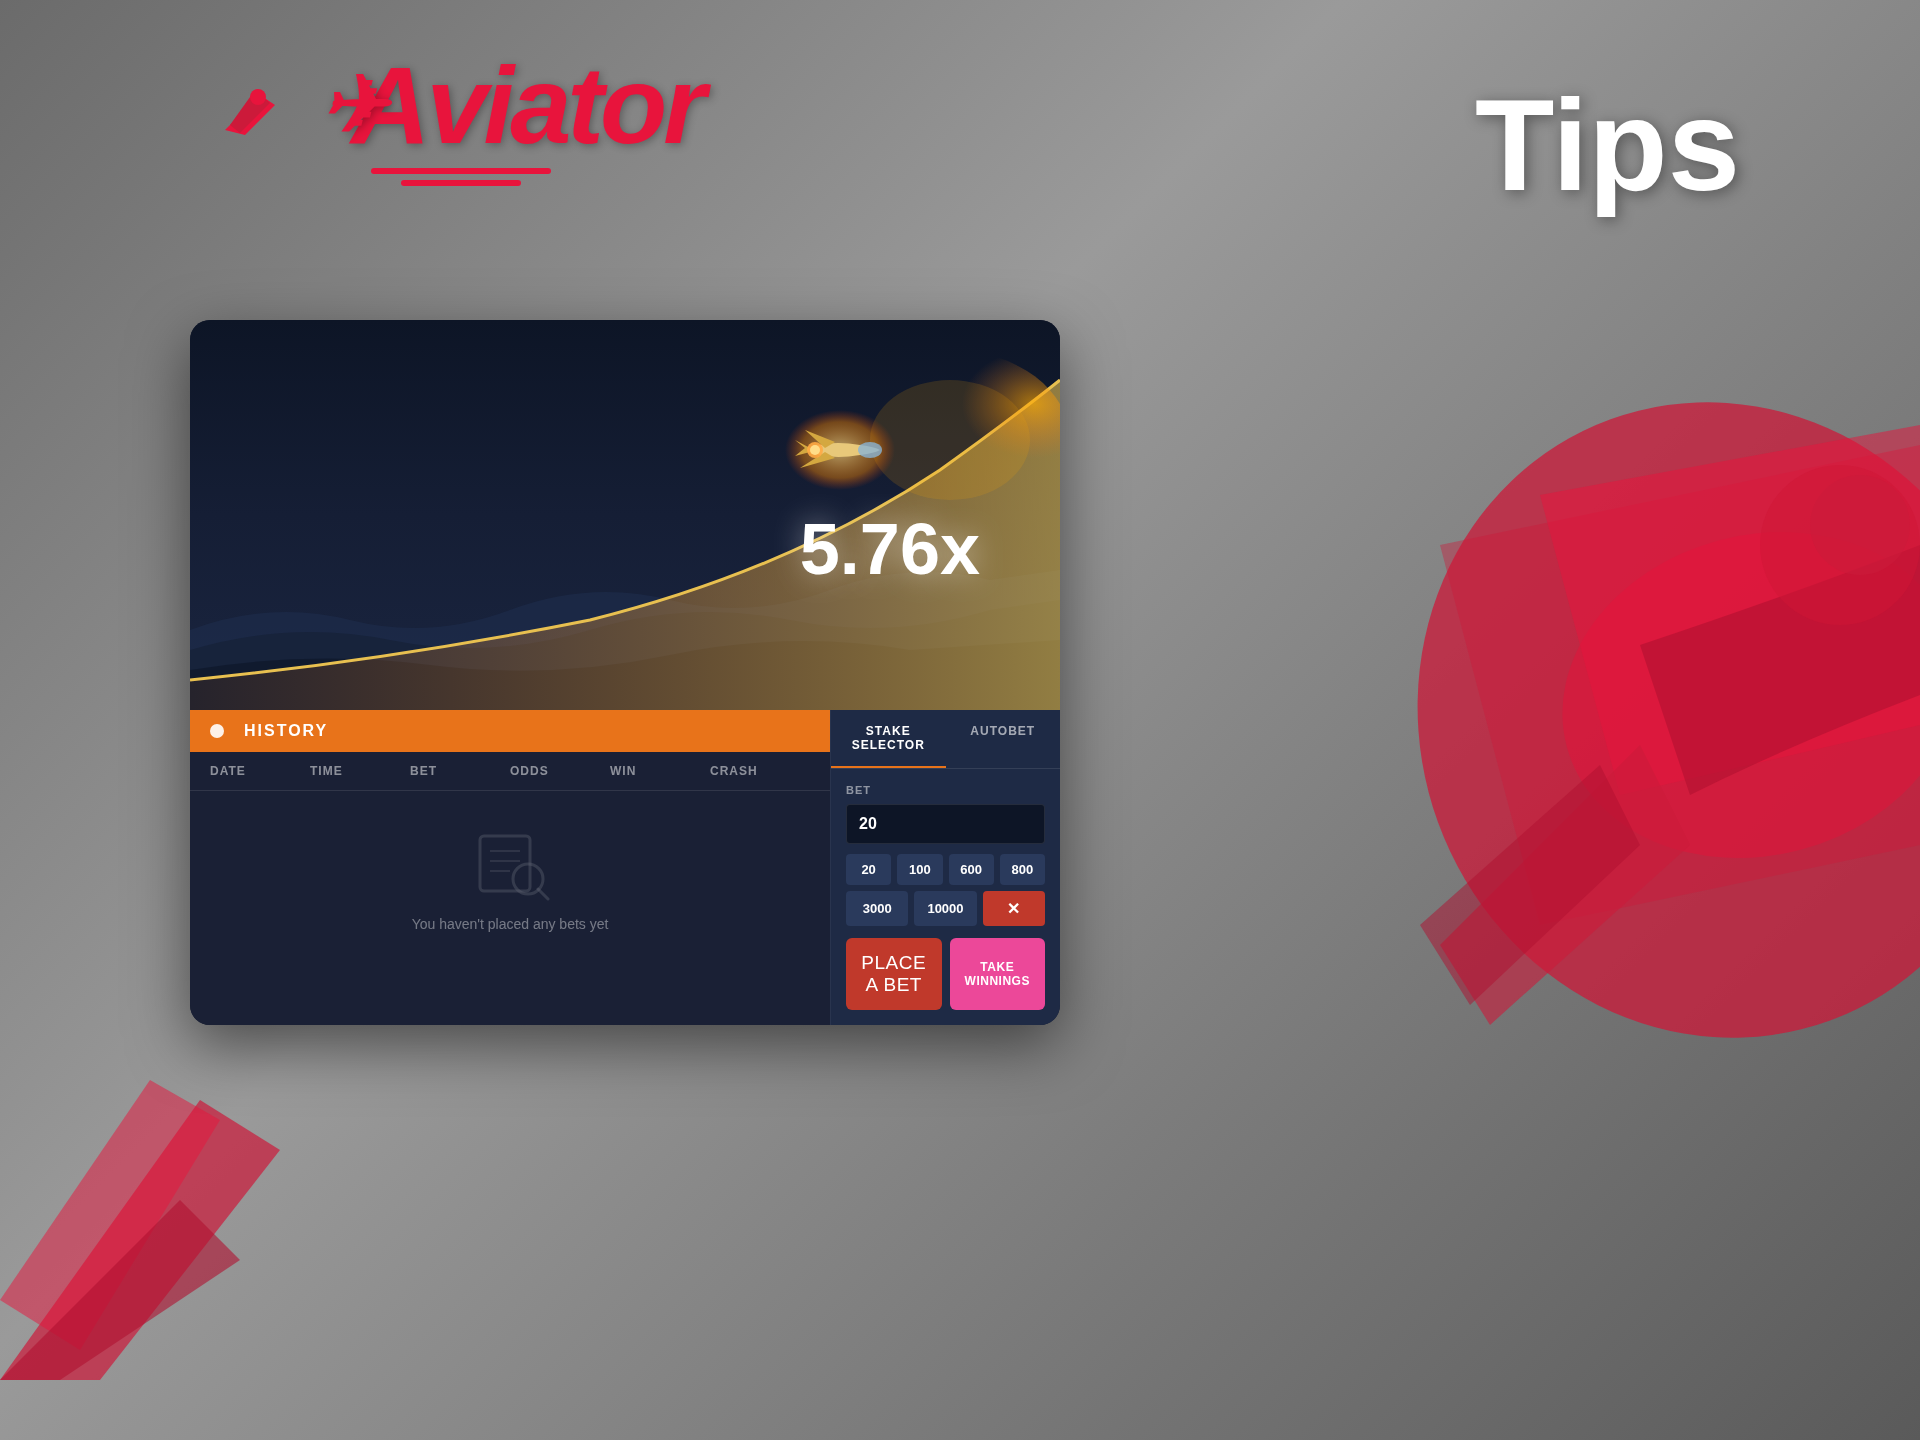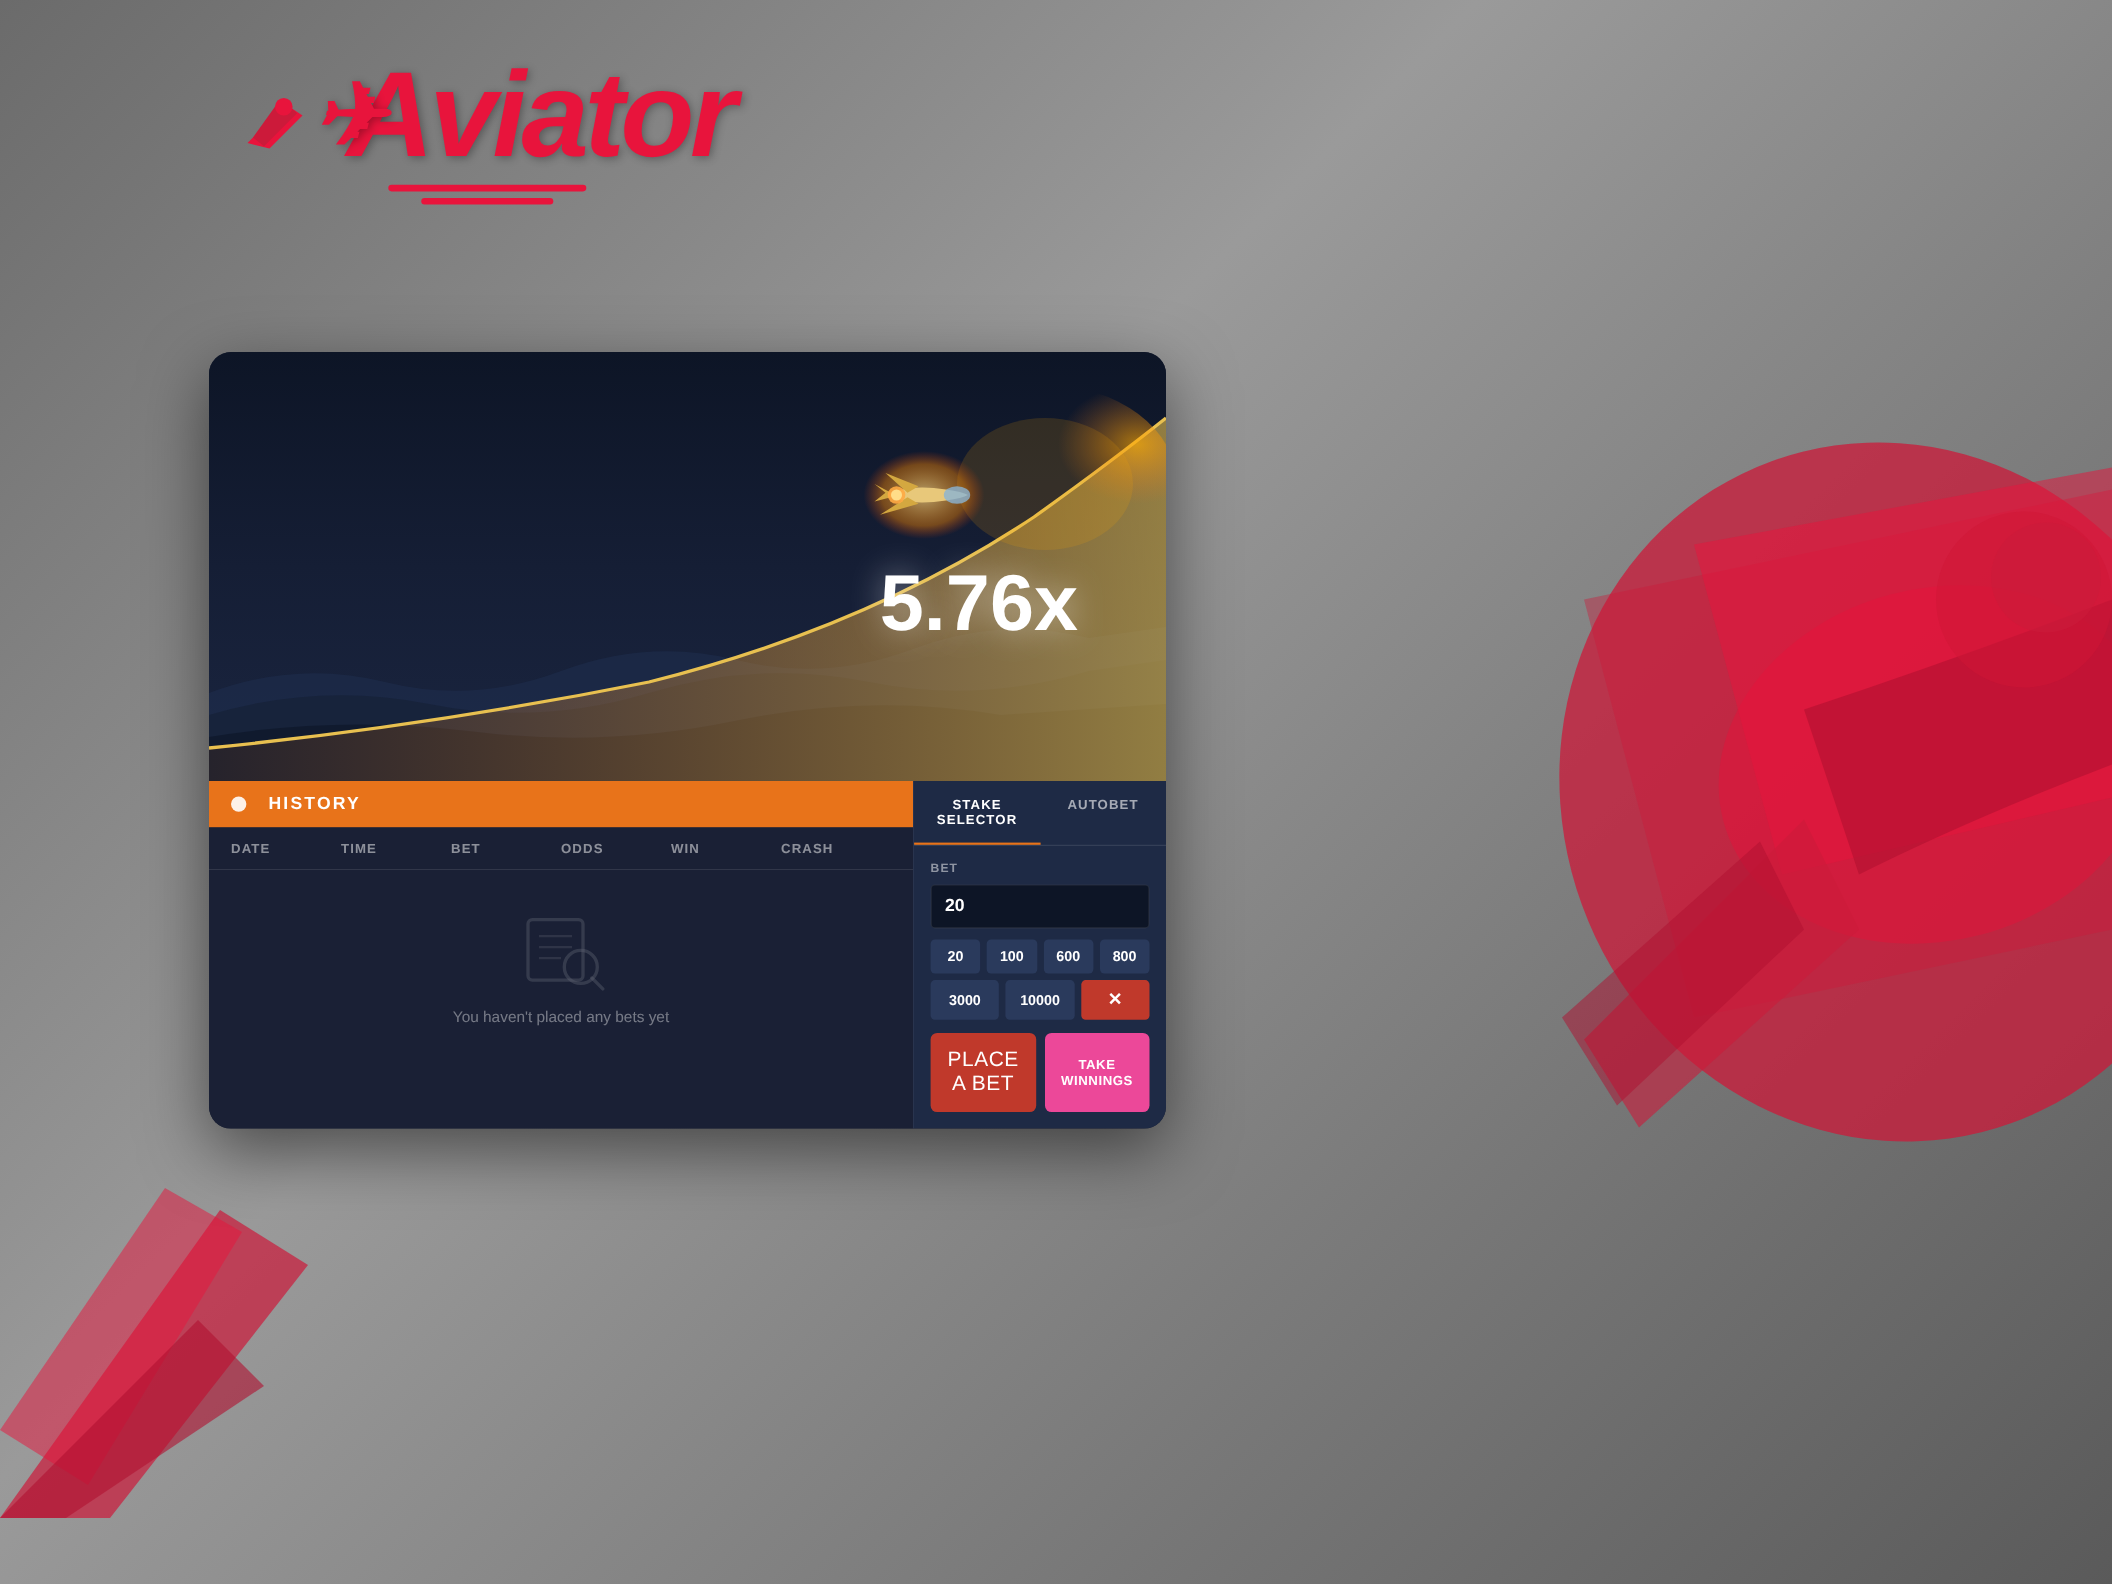--- a/index.html
+++ b/index.html
@@ -359,26 +359,29 @@
 <div class="header">
   <div class="logo-container">
 
     <div style="position:relative; display:flex; align-items:center; gap:10px;">
 
       <svg width="85" height="75" viewBox="0 0 85 75" style="margin-top:15px;">
         <path d="M5 55 L40 20 L55 30 L25 60 Z" fill="#e8143c"></path>
         <path d="M10 50 L35 15 L50 28 L20 58 Z" fill="#cc1a3a"></path>
         <circle cx="38" cy="22" r="8" fill="#e8143c"></circle>
       </svg>
-      <div class="logo-text" style="font-size:110px; font-family:'Arial Black', Arial, sans-serif;">
+      <div class="logo-text" style="font-size:110px; font-family:'Arial Black', Arial, sans-serif;margin-left:36px;">
         <span>Aviator</span>
       </div>
     </div>
     <div class="logo-underline"></div>
     <div class="logo-underline2"></div>
+  </div>
+  <div class="tips-text">
+    <span>Tips</span>
   </div>
 </div>
 
 <div class="game-container" style="z-index: 5; position: absolute; top: 320px; left: 190px; width: 870px;">
 
   <div class="game-canvas">
 
     <svg style="position:absolute;bottom:0;left:0;width:100%;height:200px;" viewBox="0 0 870 200" preserveAspectRatio="none">
       <path d="M0 200 L0 120 Q80 90 160 110 Q240 130 320 100 Q400 70 480 90 Q560 110 640 80 Q720 50 800 70 L870 60 L870 200 Z" fill="#1e2d4d" opacity="0.6"></path>
       <path d="M0 200 L0 140 Q100 110 200 130 Q300 150 400 120 Q500 90 600 110 Q700 130 800 100 L870 90 L870 200 Z" fill="#162238" opacity="0.8"></path>

